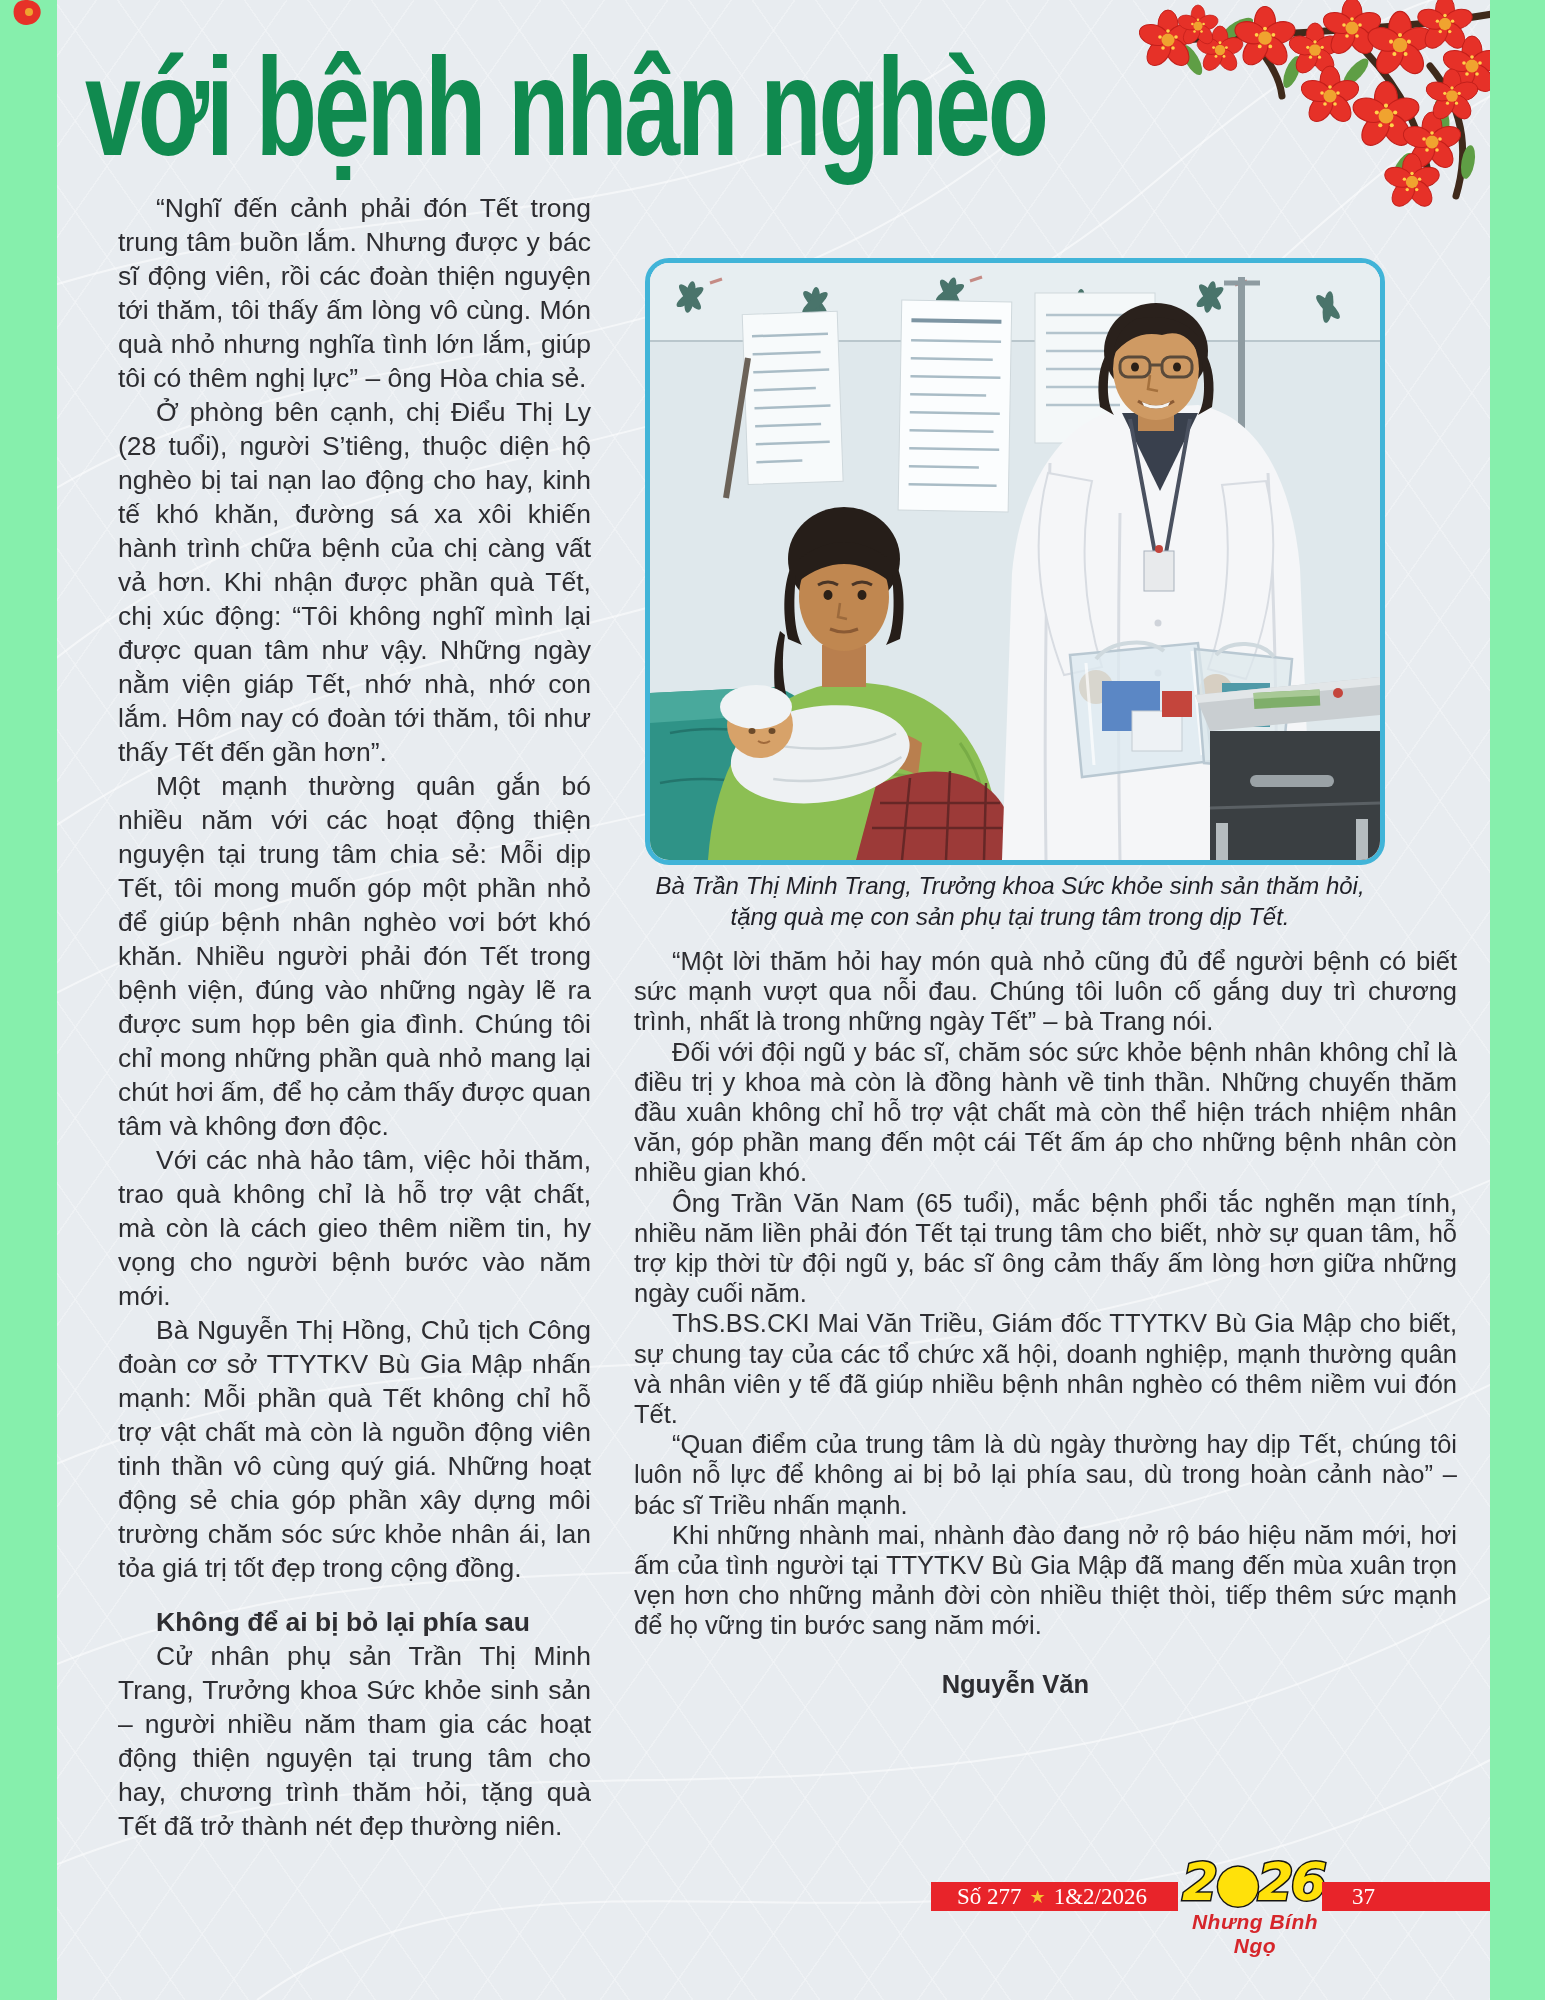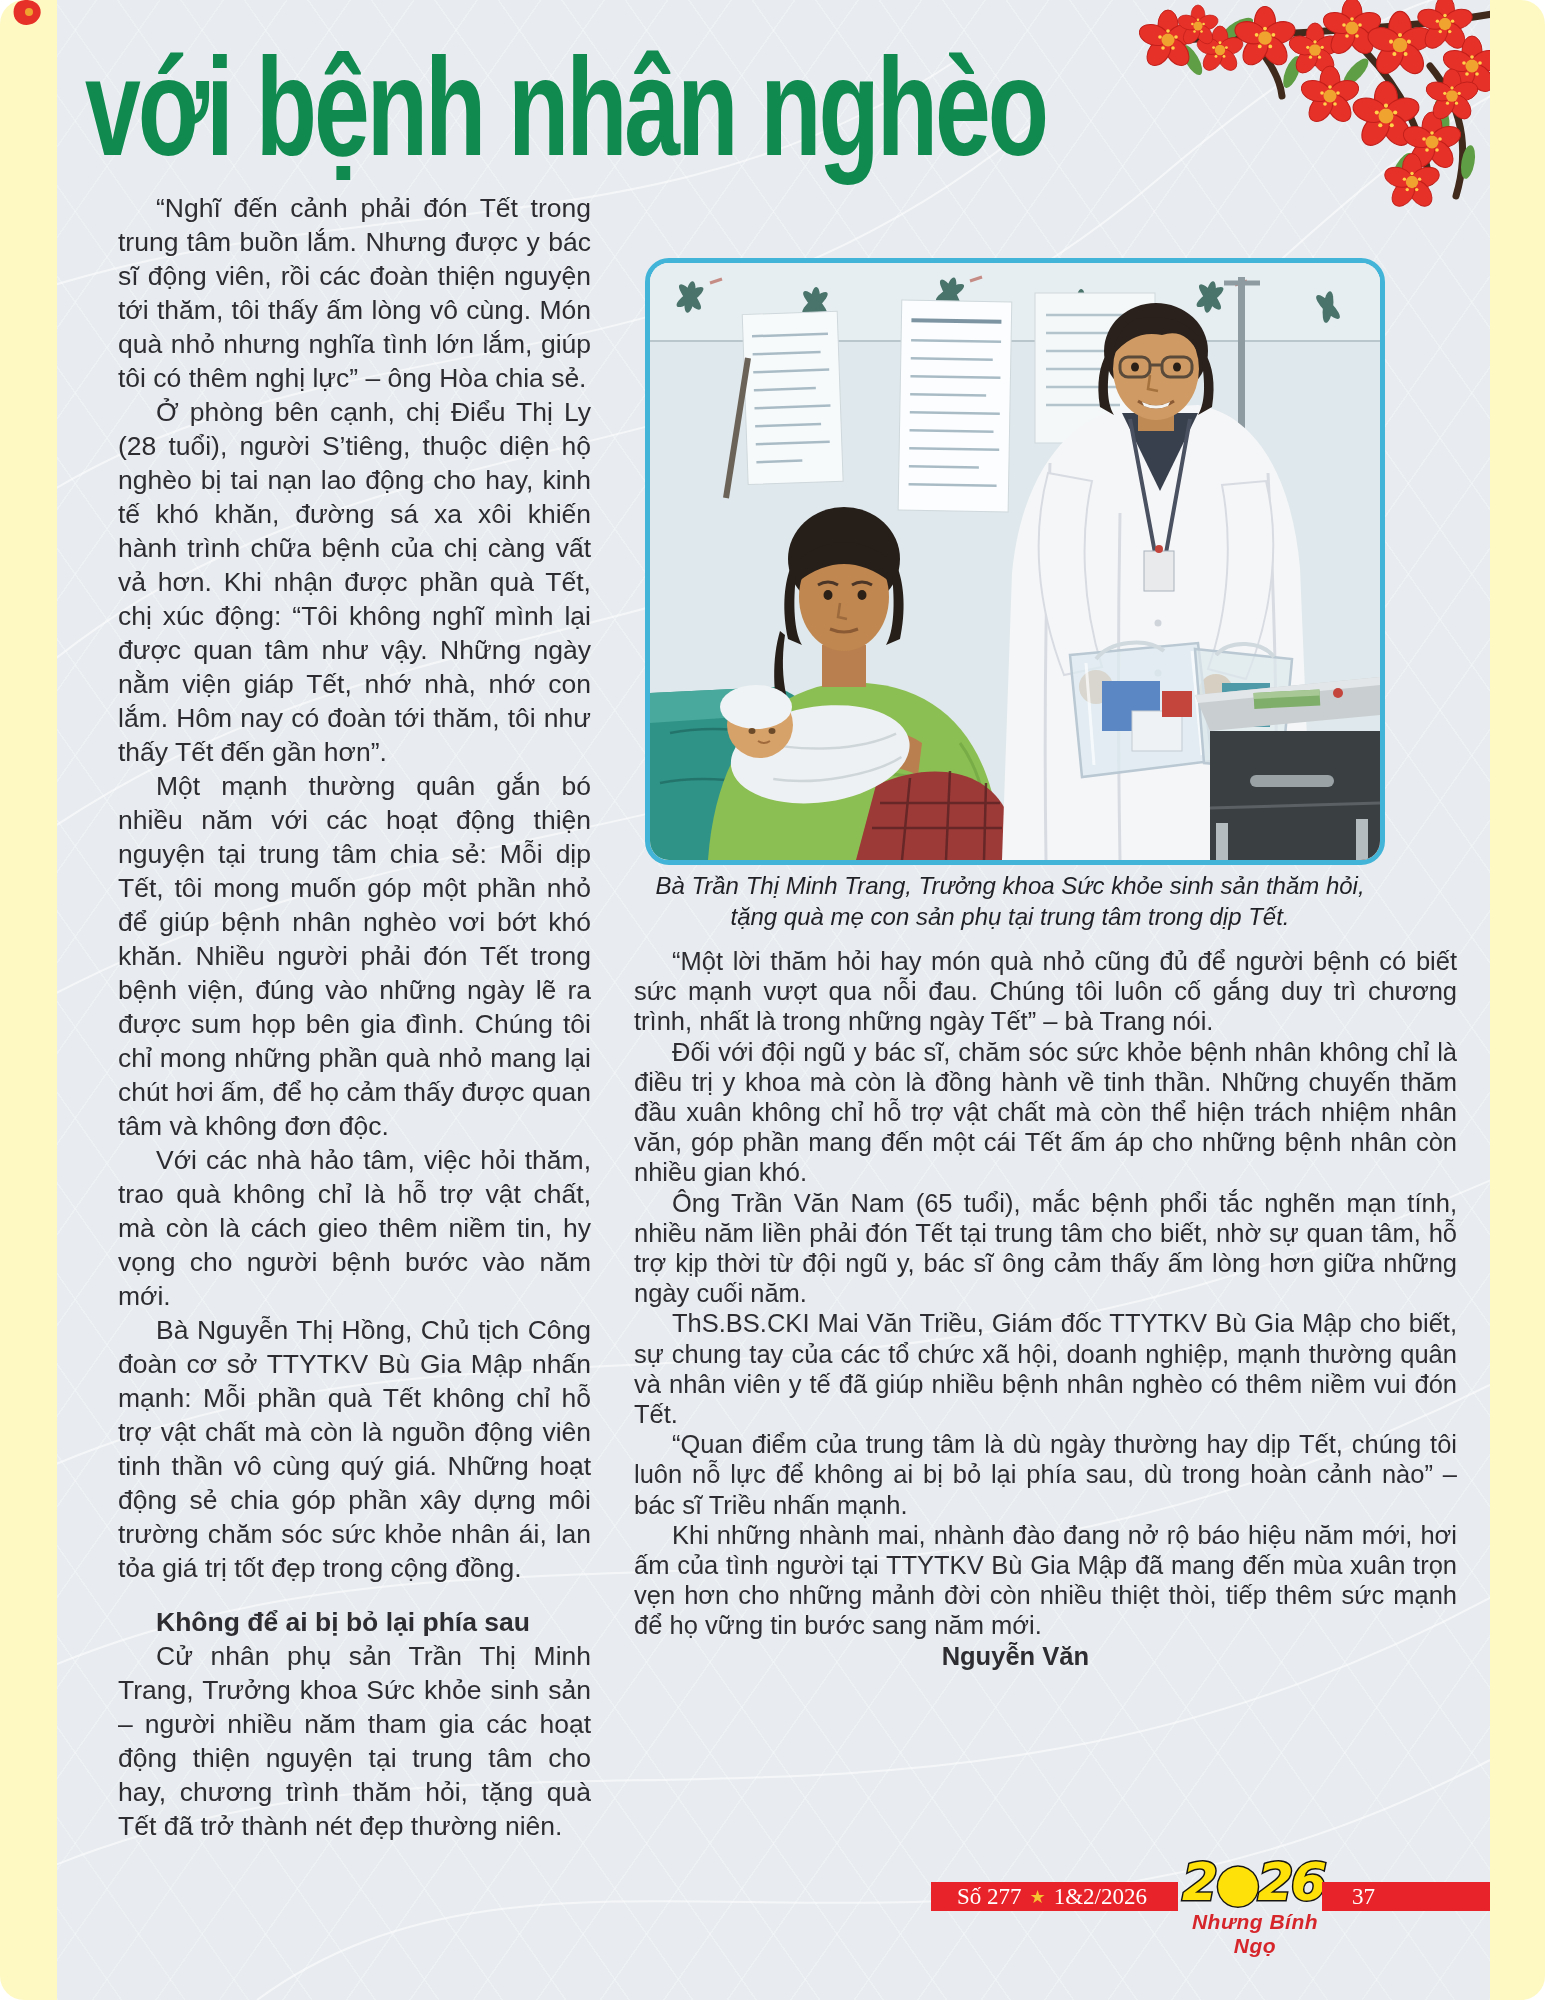--- a/index.html
+++ b/index.html
@@ -1,17 +1,17 @@
 <!DOCTYPE html>
 <html><head>
 <meta charset="utf-8">
 <style>
   html,body{margin:0;padding:0;background:#ffffff;}
-  #page{position:relative;width:1545px;height:2000px;background:#fef9c3;overflow:hidden;
-        font-family:"Liberation Sans",sans-serif;border-radius:24px;}
+  #page{position:relative;width:1545px;height:2000px;background:#86efac;overflow:hidden;
+        font-family:"Liberation Sans",sans-serif;}
   
   .panel{position:absolute;left:57px;top:0;width:1433px;height:2000px;background:#e8ecf0;}
   .panel .lattice{position:absolute;inset:0;
      background:
        repeating-linear-gradient(55deg, rgba(255,255,255,.45) 0 1.5px, transparent 1.5px 52px),
        repeating-linear-gradient(-55deg, rgba(255,255,255,.45) 0 1.5px, transparent 1.5px 52px);
      opacity:.55;}
   .guilloche{position:absolute;inset:0;pointer-events:none;}
 
   .headline{position:absolute;left:85px;top:30px;font-size:132px;font-weight:bold;
@@ -27,21 +27,21 @@
   .photo{position:absolute;left:645px;top:258px;width:730px;height:597px;
          border:5px solid #41b4d8;border-radius:24px;overflow:hidden;background:#dfe8ec;}
   .photo svg{display:block;}
 
   .caption{position:absolute;left:640px;top:870px;width:740px;text-align:center;
            font-style:italic;font-size:24px;line-height:31px;color:#1f1f26;}
 
   .colR{position:absolute;left:634px;top:946px;width:823px;font-size:25.5px;line-height:30.2px;
         color:#2d2d31;text-align:justify;}
   .colR p{margin:0;text-indent:38px;}
-  .colR p.author{text-align:right;padding-right:368px;font-weight:bold;text-indent:0;}
+  .colR p.author{text-align:right;padding-right:368px;font-weight:bold;text-indent:0;margin-top:28px;}
 
   .fbar{position:absolute;height:29px;background:#e8242a;color:#ffffff;
         font-family:"Liberation Serif",serif;font-size:23px;display:flex;align-items:center;text-align:right;}
   .fbar1{left:931px;top:1882px;width:247px;padding-left:26px;box-sizing:border-box;}
   .fbar2{left:1322px;top:1882px;width:168px;padding-left:30px;box-sizing:border-box;}
   .fbar .star{color:#f6c431;font-size:18px;margin:0 8px;}
 
   .logo2026{position:absolute;left:1180px;top:1850px;width:150px;height:62px;}
   .logo-sub{position:absolute;left:1172px;top:1910px;width:166px;text-align:center;
             color:#d6262b;font-weight:bold;font-style:italic;font-size:21px;letter-spacing:.5px;}

